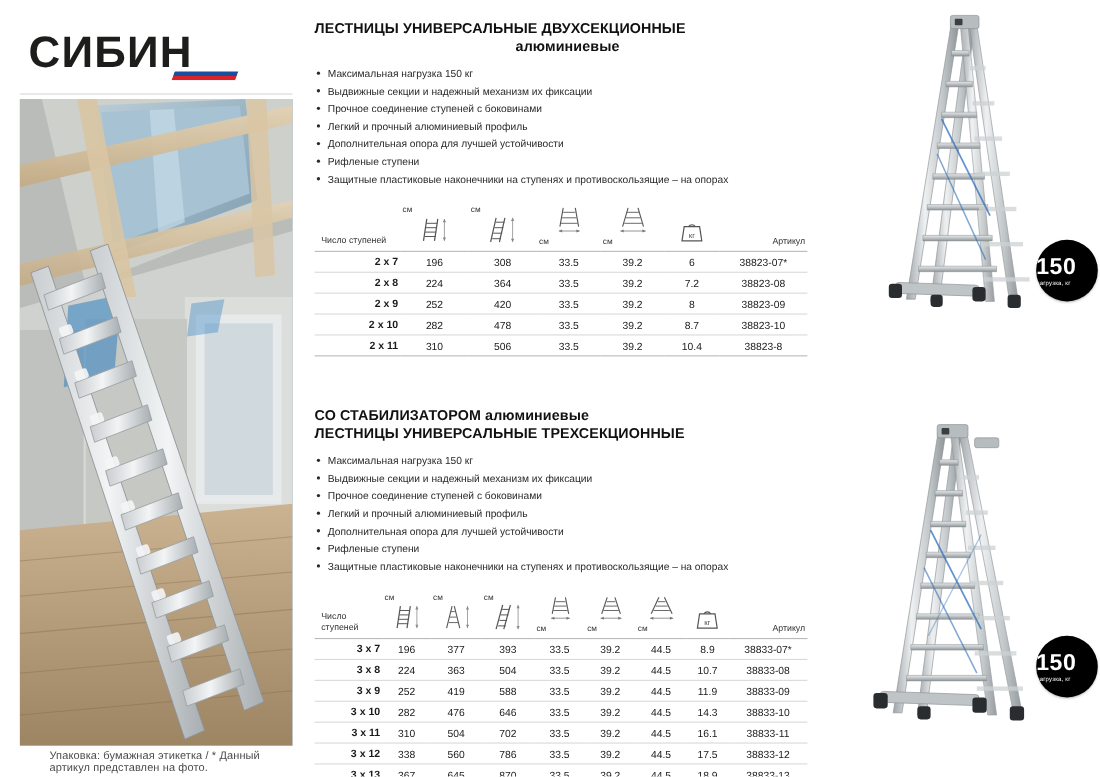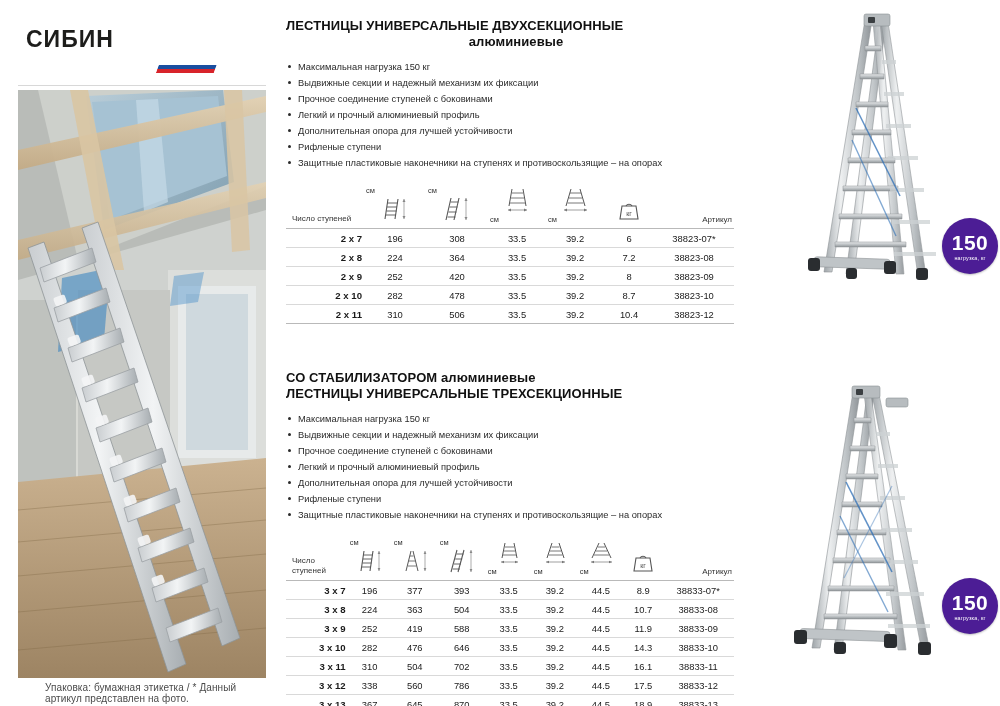--- a/index.html
+++ b/index.html
@@ -26,21 +26,21 @@
     position: relative;
     width: 248px;
     height: 72px;
     background: #ffffff;
     border-bottom: 1px solid #d8d8d8;
   }
   .logo-text {
     position: absolute;
     left: 8px;
     top: 12px;
-    font-size: 23px;
+    font-size: 40px;
     font-weight: bold;
     letter-spacing: 1px;
     color: #1d1d1b;
     font-family: "Liberation Sans", sans-serif;
   }
   .logo-flag {
     position: absolute;
     left: 140px;
     top: 47px;
     width: 58px;
@@ -182,23 +182,22 @@
     left: 760px;
     top: 0;
     width: 240px;
     height: 706px;
   }
   .badge {
     position: absolute;
     width: 56px;
     height: 56px;
     border-radius: 50%;
-    background: #4c1d95;
+    background: #000000;
     color: #fff;
-    text-align: center;
     box-shadow: 0 1px 2px rgba(0,0,0,0.25);
   }
   .badge .num {
     display: block;
     font-size: 21px;
     font-weight: bold;
     line-height: 20px;
     margin-top: 15px;
     letter-spacing: 0.5px;
   }
@@ -452,21 +451,21 @@
           <td>8.7</td>
           <td class="art">38823-10</td>
         </tr>
         <tr>
           <td class="first">2 х 11</td>
           <td>310</td>
           <td>506</td>
           <td>33.5</td>
           <td>39.2</td>
           <td>10.4</td>
-          <td class="art">38823-12</td>
+          <td class="art">38823-8</td>
         </tr>
       </tbody>
     </table>
   </div>
 
   <div style="margin-top:46px">
     <div class="block-title">
       <div>
         <span>СО СТАБИЛИЗАТОРОМ</span><span class="sub"> алюминиевые</span>
       </div>

